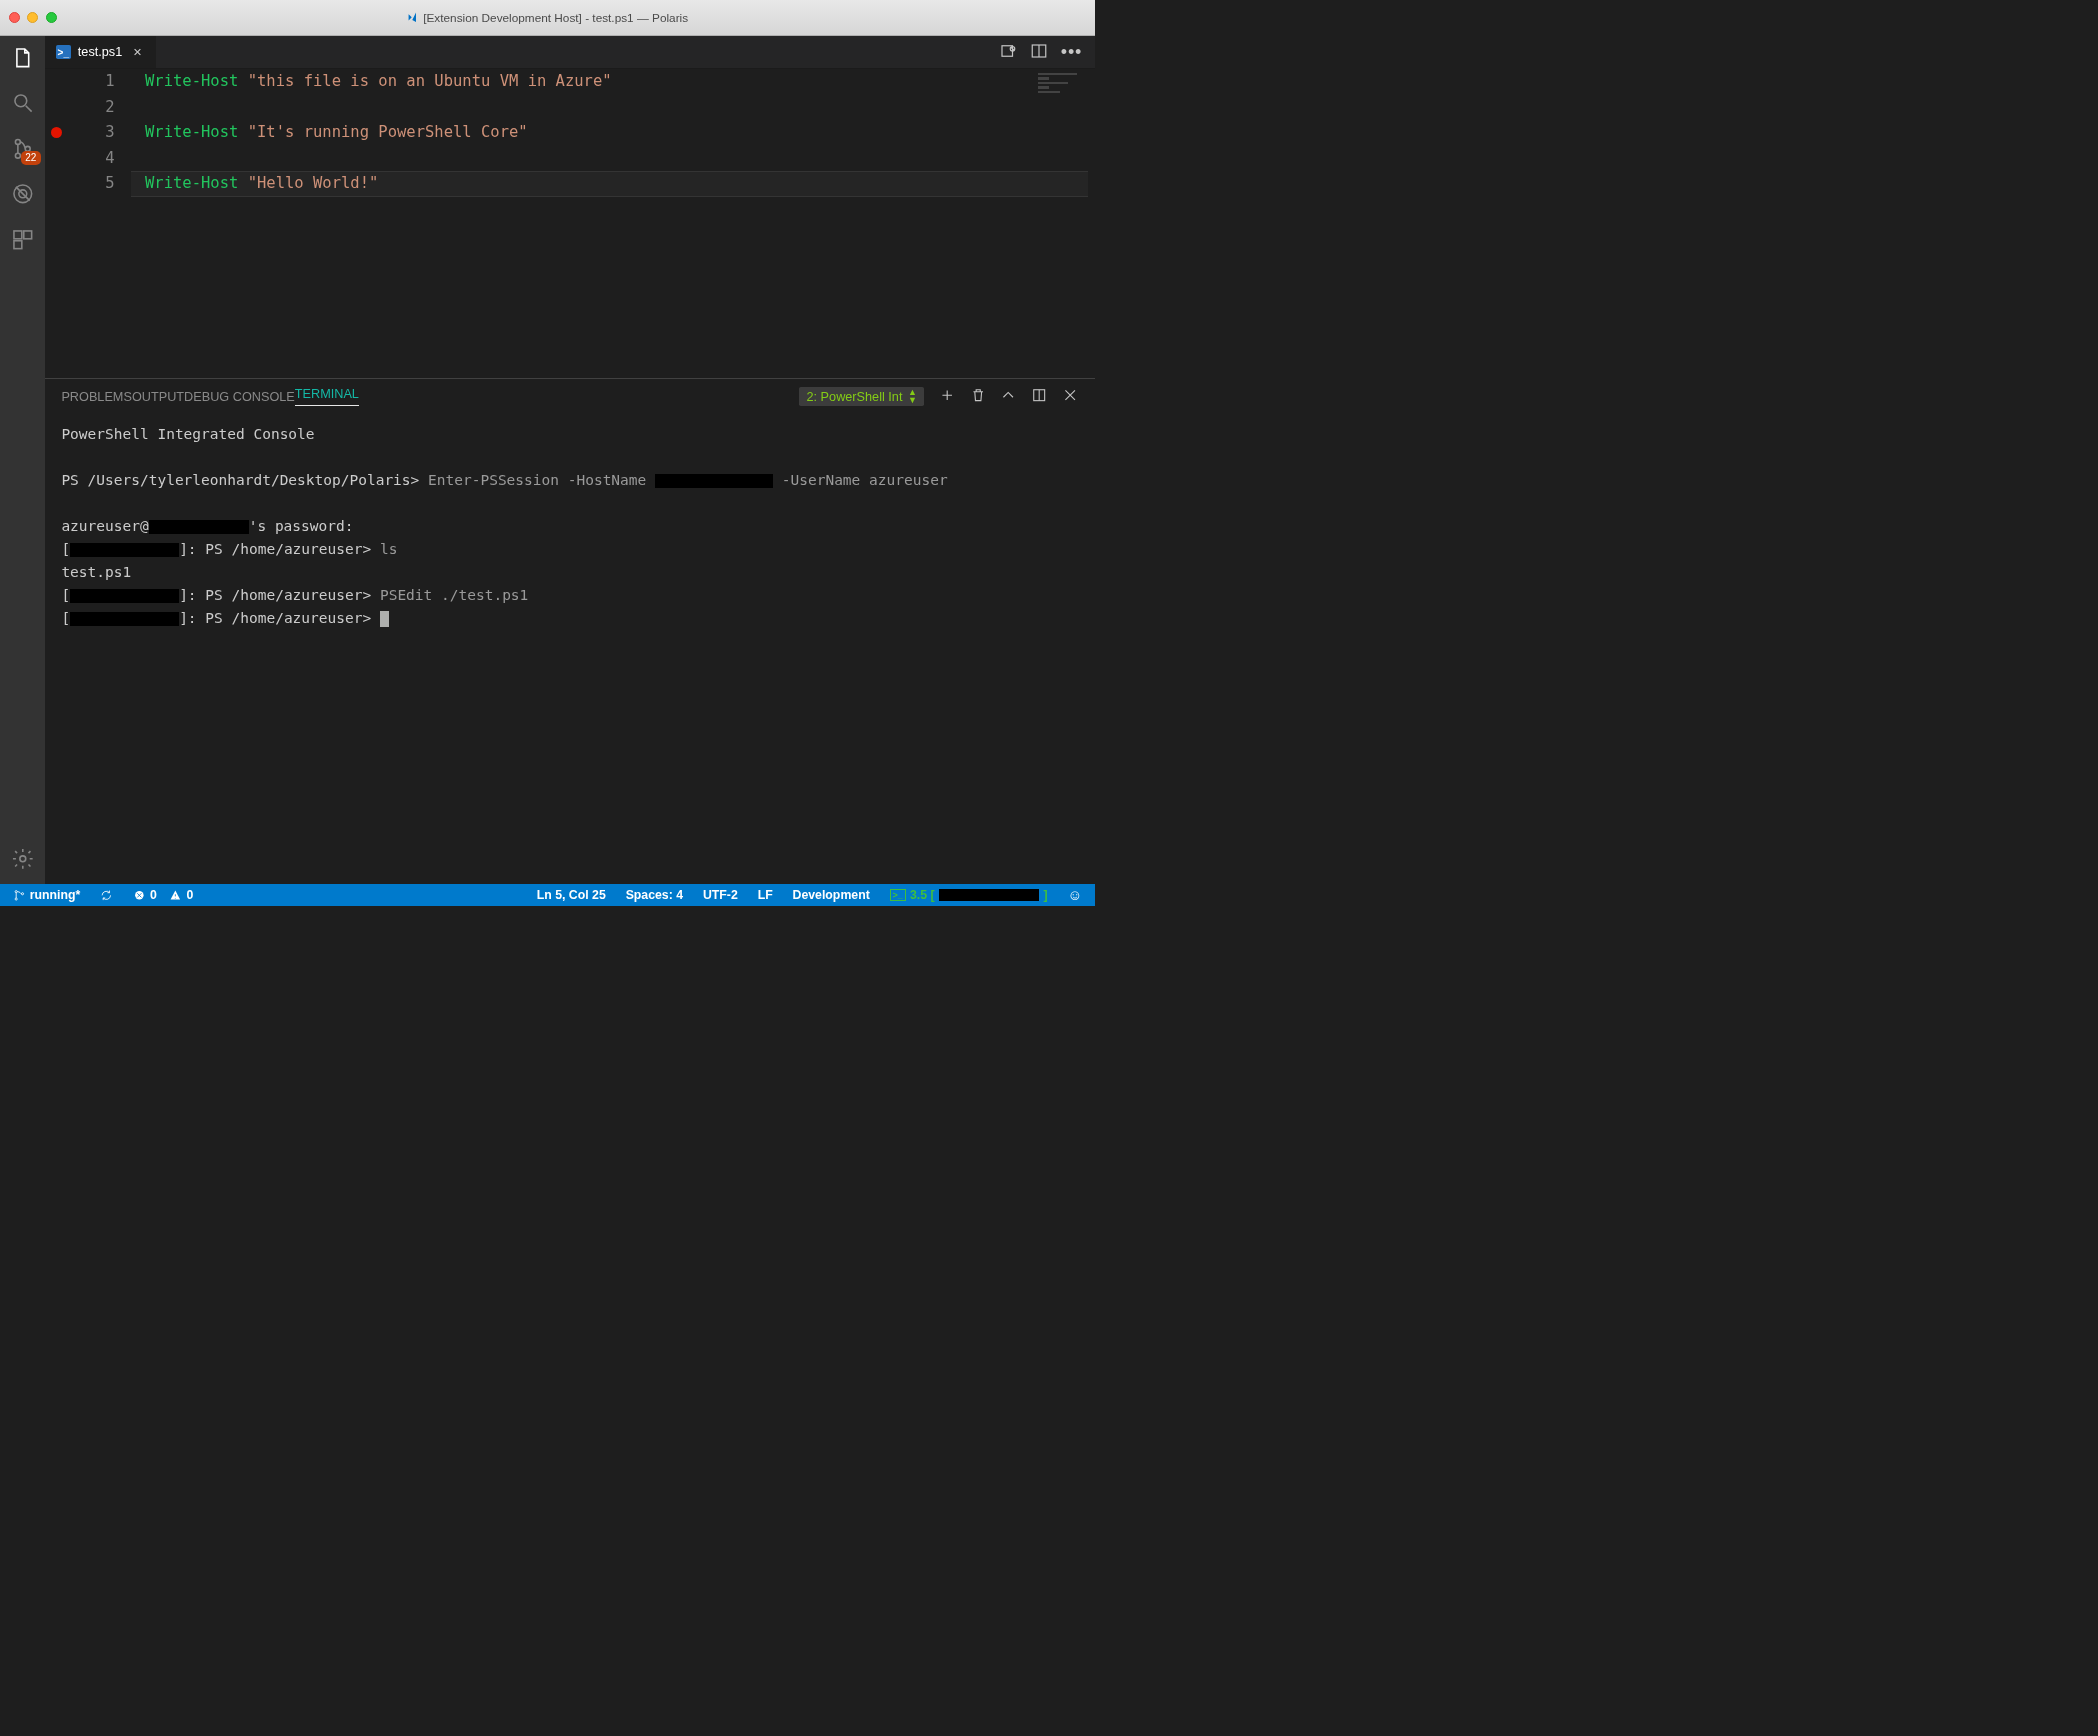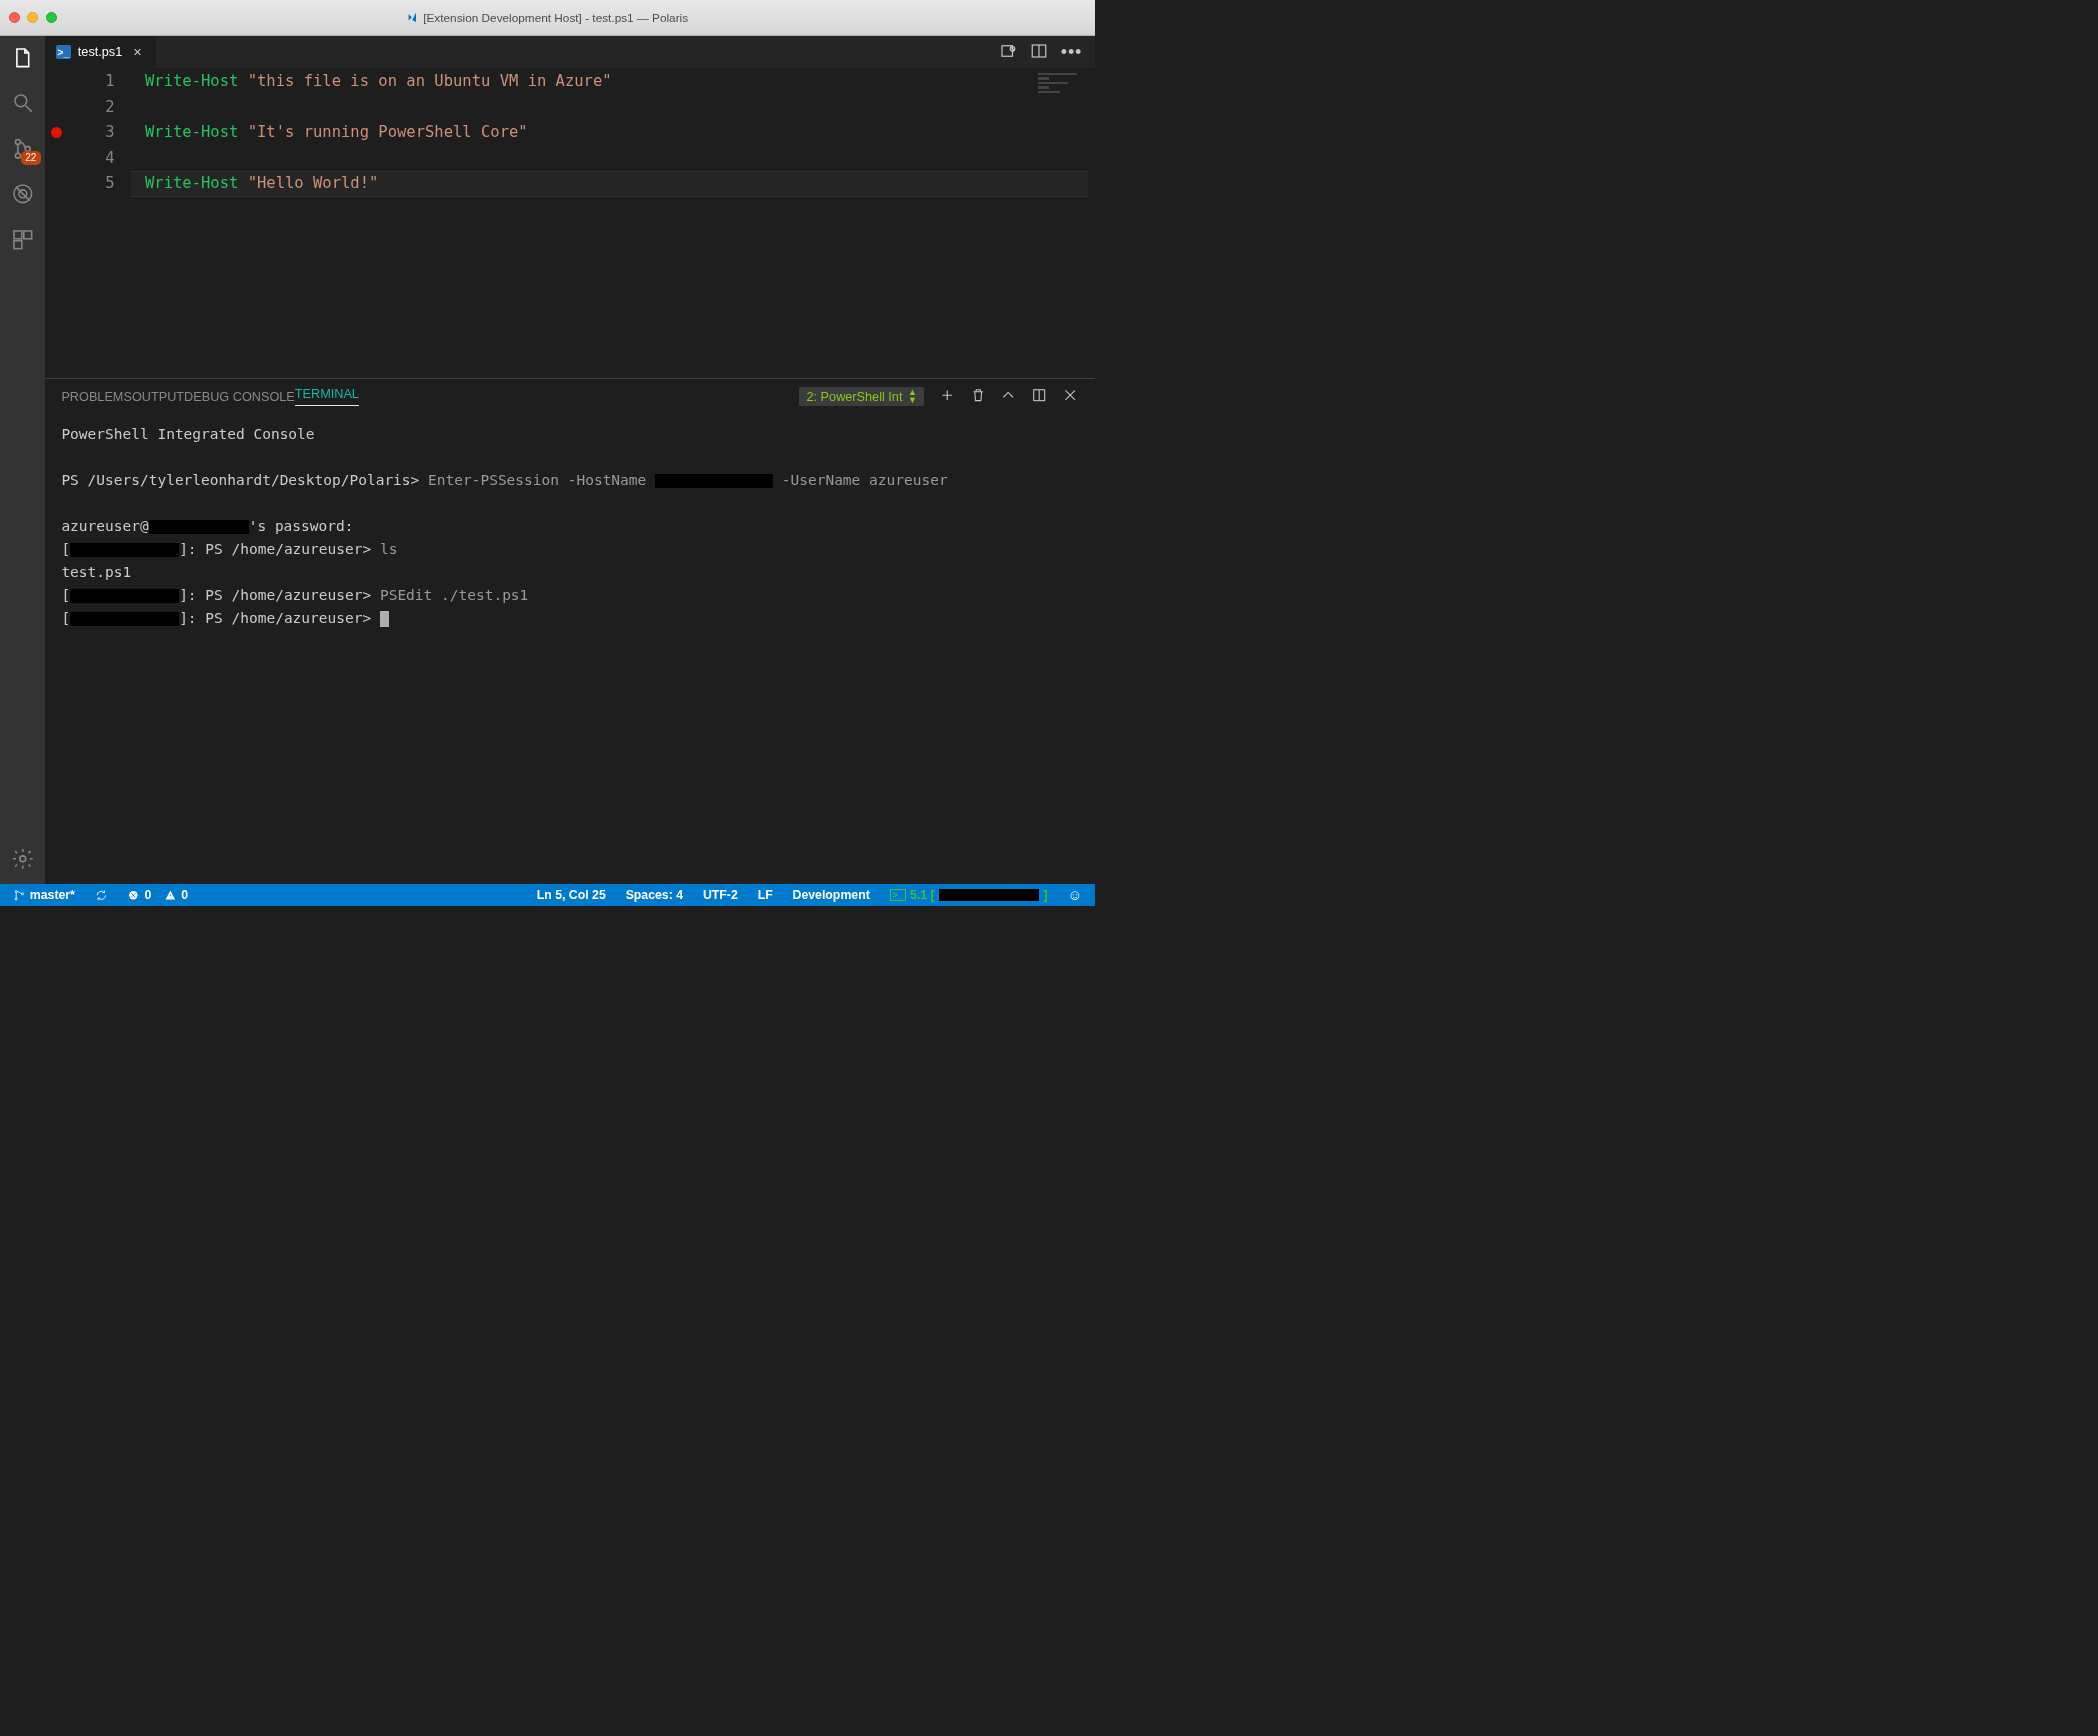--- a/index.html
+++ b/index.html
@@ -314,21 +314,21 @@
 </div>
 
 <div class="statusbar">
   <span class="grp">
     <svg viewBox="0 0 24 24" width="12.7" height="12.7">
         <circle cx="6" cy="5" r="2"></circle>
         <circle cx="6" cy="19" r="2"></circle>
         <circle cx="18" cy="9" r="2"></circle>
         <path d="M6 7v10M8 5c6 0 6 4 8 4"></path>
       </svg>
-    <span>master*</span>
+    <span>running*</span>
   </span>
   <span class="grp">
     <svg viewBox="0 0 24 24" width="12.7" height="12.7">
         <path d="M4 12a8 8 0 0 1 14-5M20 12a8 8 0 0 1-14 5"></path>
         <path d="M18 3v4h-4M6 21v-4h4"></path>
       </svg>
   </span>
   <span class="grp">
     <svg viewBox="0 0 24 24" width="12.7" height="12.7">
         <circle cx="12" cy="12" r="8" fill="#fff" stroke="none"></circle>
@@ -344,19 +344,19 @@
     <span>0</span>
   </span>
   <div class="flex"></div>
   <span class="grp">Ln 5, Col 25</span>
   <span class="grp">Spaces: 4</span>
   <span class="grp">UTF-2</span>
   <span class="grp">LF</span>
   <span class="grp">Development</span>
   <span class="grp ps-version">
     <span class="ps-box">&gt;_</span>
-    <span>5.1 [</span>
+    <span>3.5 [</span>
       <span class="status-redact"></span>
       <span>]</span>
   </span>
   <span class="grp smiley">☺</span>
 </div>
 
 
 </body></html>

